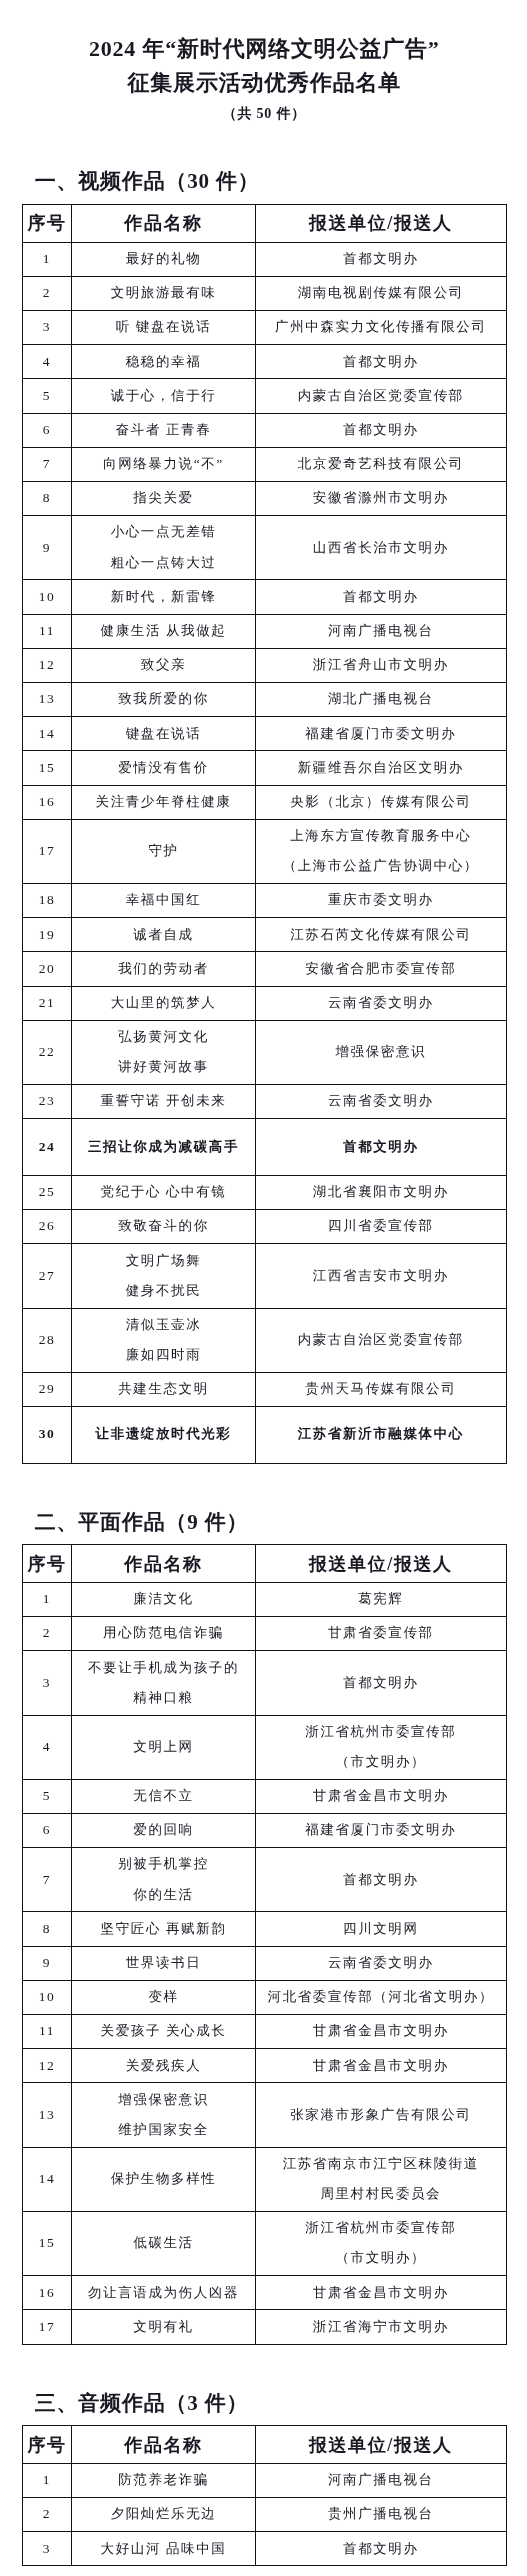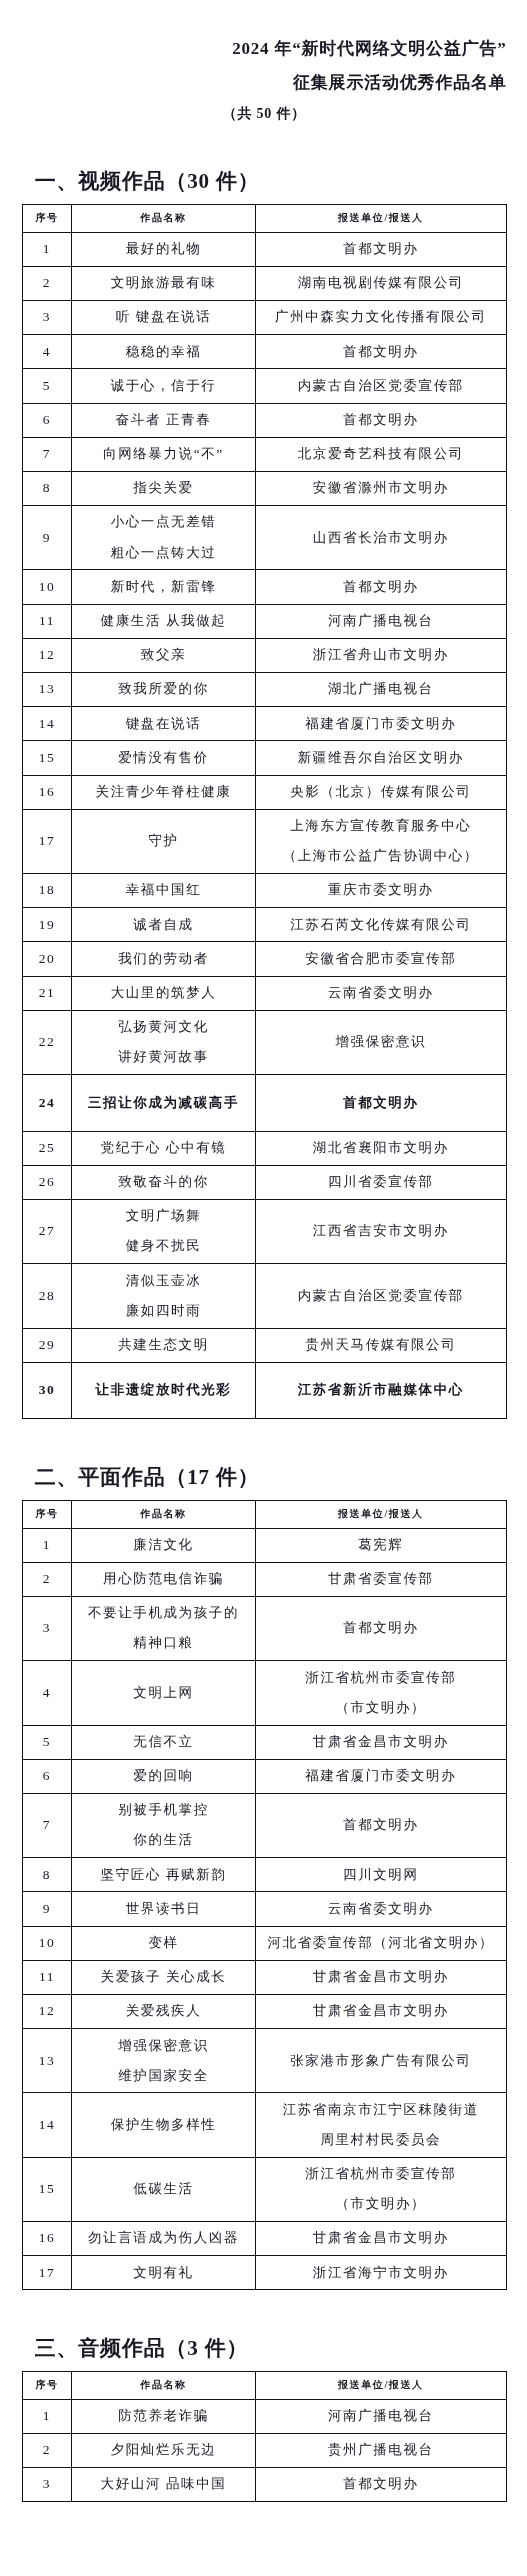--- a/index.html
+++ b/index.html
@@ -13,22 +13,22 @@
     color: #191923;
   }
   .page {
     box-sizing: border-box;
     width: 528px;
     min-height: 2576px;
     padding: 27px 21.4px 48px 22px;
     background: #ffffff;
   }
   .doc-title {
-    text-align: right;
-    font-size: 17px;
+    text-align: center;
+    font-size: 22px;
     font-weight: 700;
     line-height: 34px;
     letter-spacing: 0.8px;
     margin-top: 4.8px;
   }
   .doc-subtitle {
     text-align: center;
     font-size: 14px;
     font-weight: 700;
     margin-top: 5.6px;
@@ -54,21 +54,21 @@
   .col-unit { width: auto; }
   table.works-table th,
   table.works-table td {
     border: 1.6px solid #111118;
     text-align: center;
     vertical-align: middle;
     padding: 6.3px 2.4px;
     overflow: hidden;
   }
   table.works-table th {
-    font-size: 10px;
+    font-size: 18px;
     font-weight: 700;
     letter-spacing: 1.6px;
     margin-left: 8px;
   }
   table.works-table td {
     font-size: 13.5px;
     font-weight: 400;
   }
   td.cell-no {
     font-weight: 700;
@@ -352,20 +352,31 @@
                 <div class="line">22</div>
               </td>
               <td class="cell-name">
                 <div class="line">弘扬黄河文化</div>
                 <div class="line">讲好黄河故事</div>
               </td>
               <td class="cell-unit">
                 <div class="line">增强保密意识</div>
               </td>
             </tr>
+            <tr>
+              <td class="cell-no">
+                <div class="line">23</div>
+              </td>
+              <td class="cell-name">
+                <div class="line">重誓守诺 开创未来</div>
+              </td>
+              <td class="cell-unit">
+                <div class="line">云南省委文明办</div>
+              </td>
+            </tr>
             <tr class="tall">
               <td class="cell-no">
                 <div class="line">24</div>
               </td>
               <td class="cell-name">
                 <div class="line">三招让你成为减碳高手</div>
               </td>
               <td class="cell-unit">
                 <div class="line">首都文明办</div>
               </td>
@@ -436,21 +447,21 @@
               </td>
               <td class="cell-unit">
                 <div class="line">江苏省新沂市融媒体中心</div>
               </td>
             </tr>
           </tbody>
     </table>
   </section>
 
   <section class="section">
-    <h2 class="section-heading">二、平面作品（17 件）</h2>
+    <h2 class="section-heading">二、平面作品（9 件）</h2>
     <table class="works-table">
       <colgroup>
         <col class="col-no">
         <col class="col-name">
         <col class="col-unit">
       </colgroup>
       <thead>
         <tr>
           <th>序号</th>
           <th>作品名称</th>

